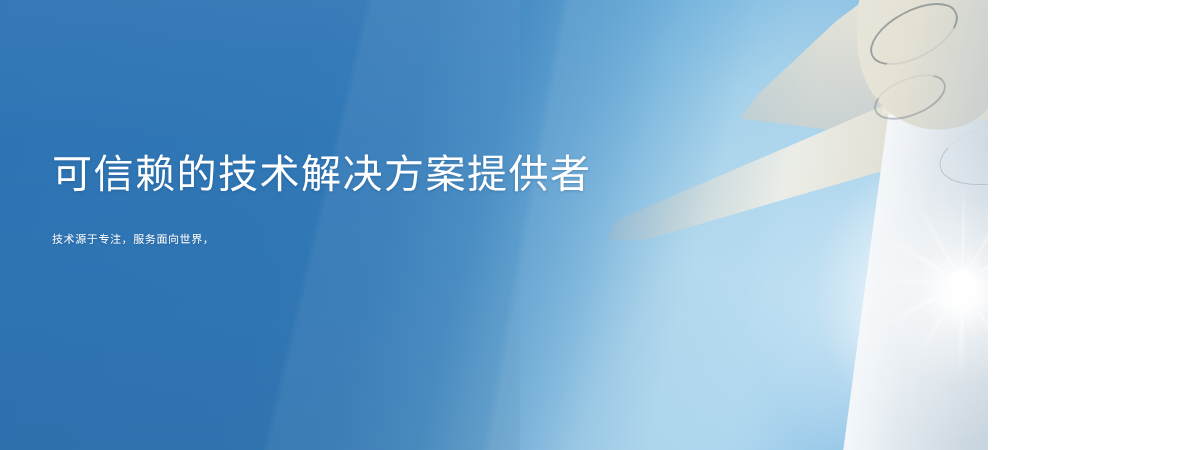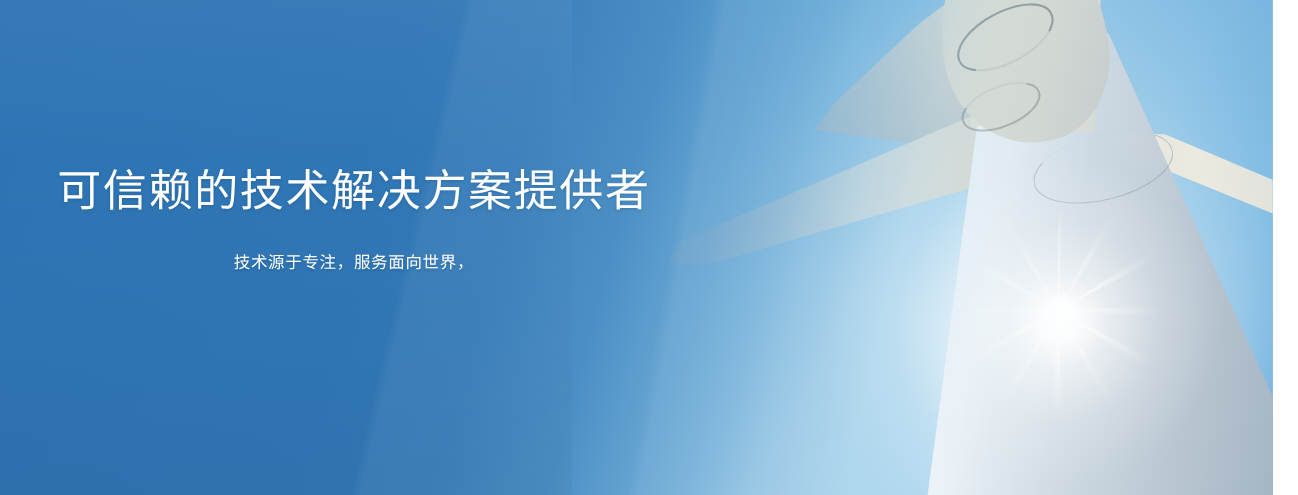--- a/index.html
+++ b/index.html
@@ -3,26 +3,25 @@
 <meta charset="utf-8">
 <title>Banner</title>
 <style>
   html, body {
     margin: 0;
     padding: 0;
     background: #ffffff;
   }
   #banner {
     position: relative;
-    width: 1129px;
+    width: 988px;
     height: 450px;
     overflow: hidden;
     font-family: "Liberation Sans", "DejaVu Sans", sans-serif;
     background: #6fb0dd;
-    padding-left: 28px;
   }
 
   
   .photo {
     position: absolute;
     inset: 0;
     overflow: hidden;
   }
 
   
@@ -264,28 +263,27 @@
     color: #ffffff;
     letter-spacing: 1.5px;
     white-space: nowrap;
     text-shadow: 0 1px 3px rgba(20,60,100,0.28);
   }
   .sub {
     margin-top: 26px;
   }
   .sub-line {
     margin: 0;
-    font-size: 15px;
+    font-size: 11px;
     font-weight: 400;
     line-height: 33px;
     color: #ffffff;
     letter-spacing: 0.6px;
     white-space: nowrap;
     text-shadow: 0 1px 2px rgba(20,60,100,0.25);
-    text-align: center;
   }
 </style>
 </head>
 <body>
 
 <div id="banner">
 
   <div class="photo">
     <div class="sky"></div>
     <div class="sky-topright"></div>

